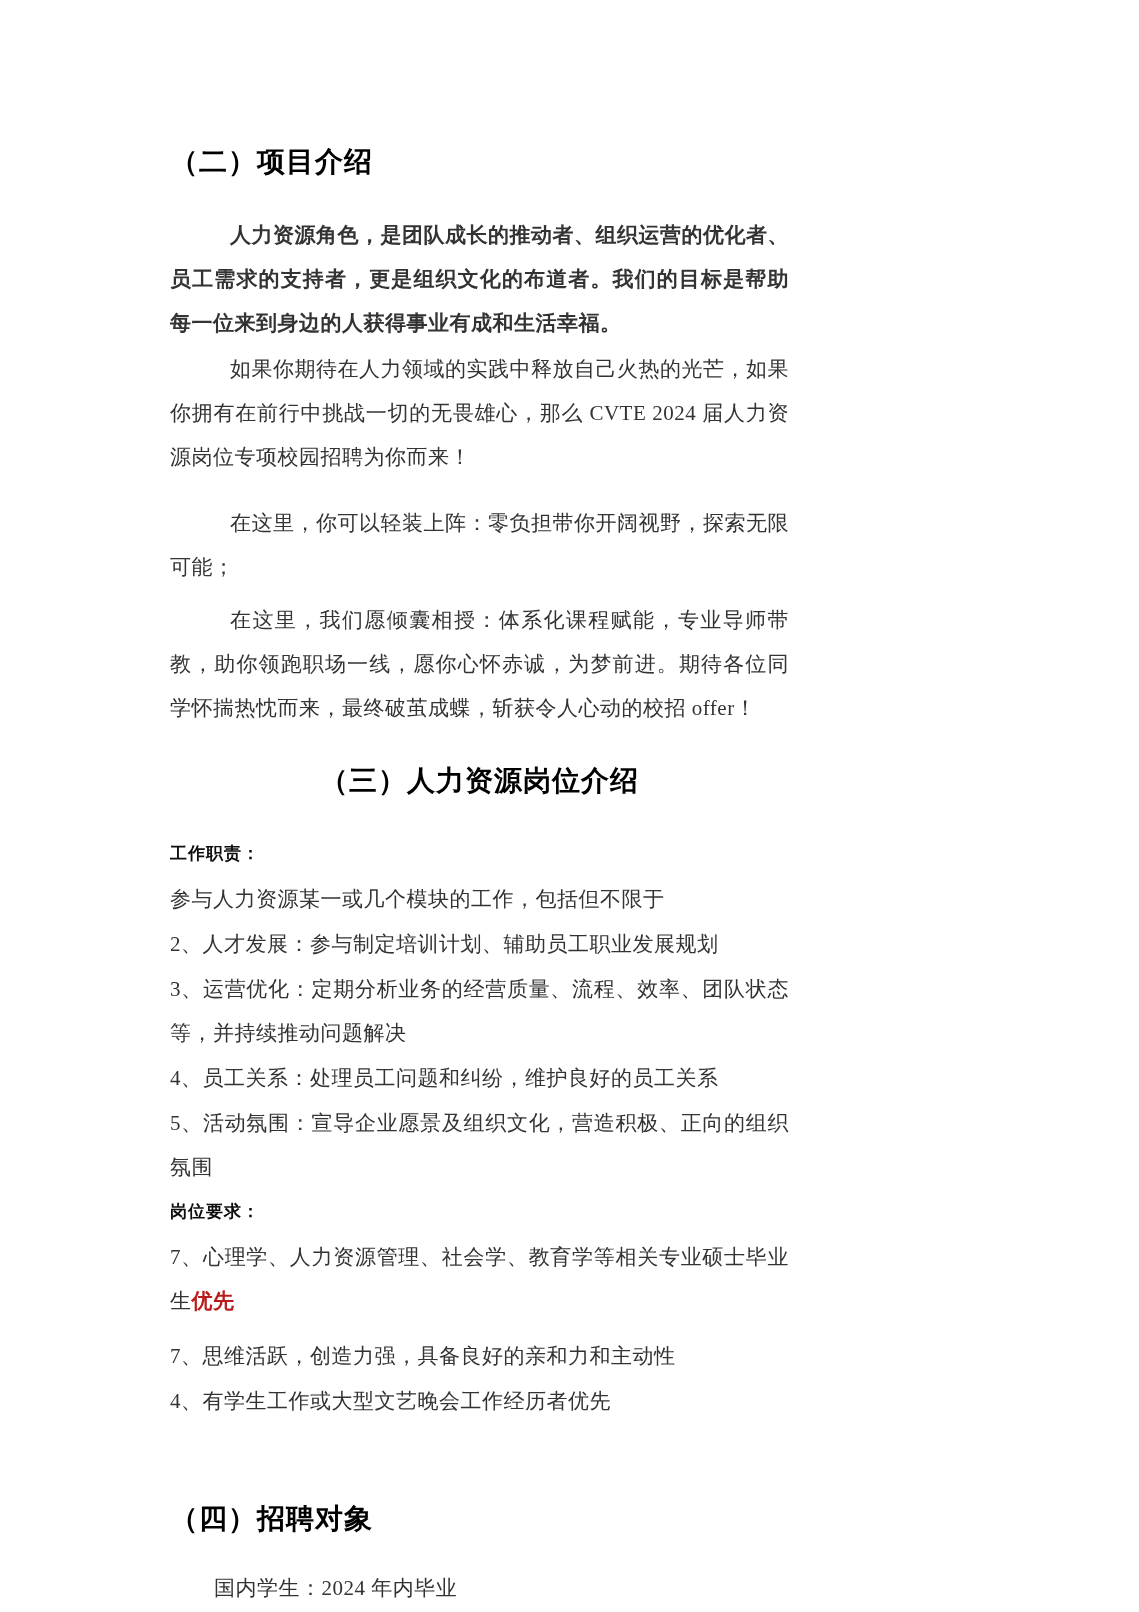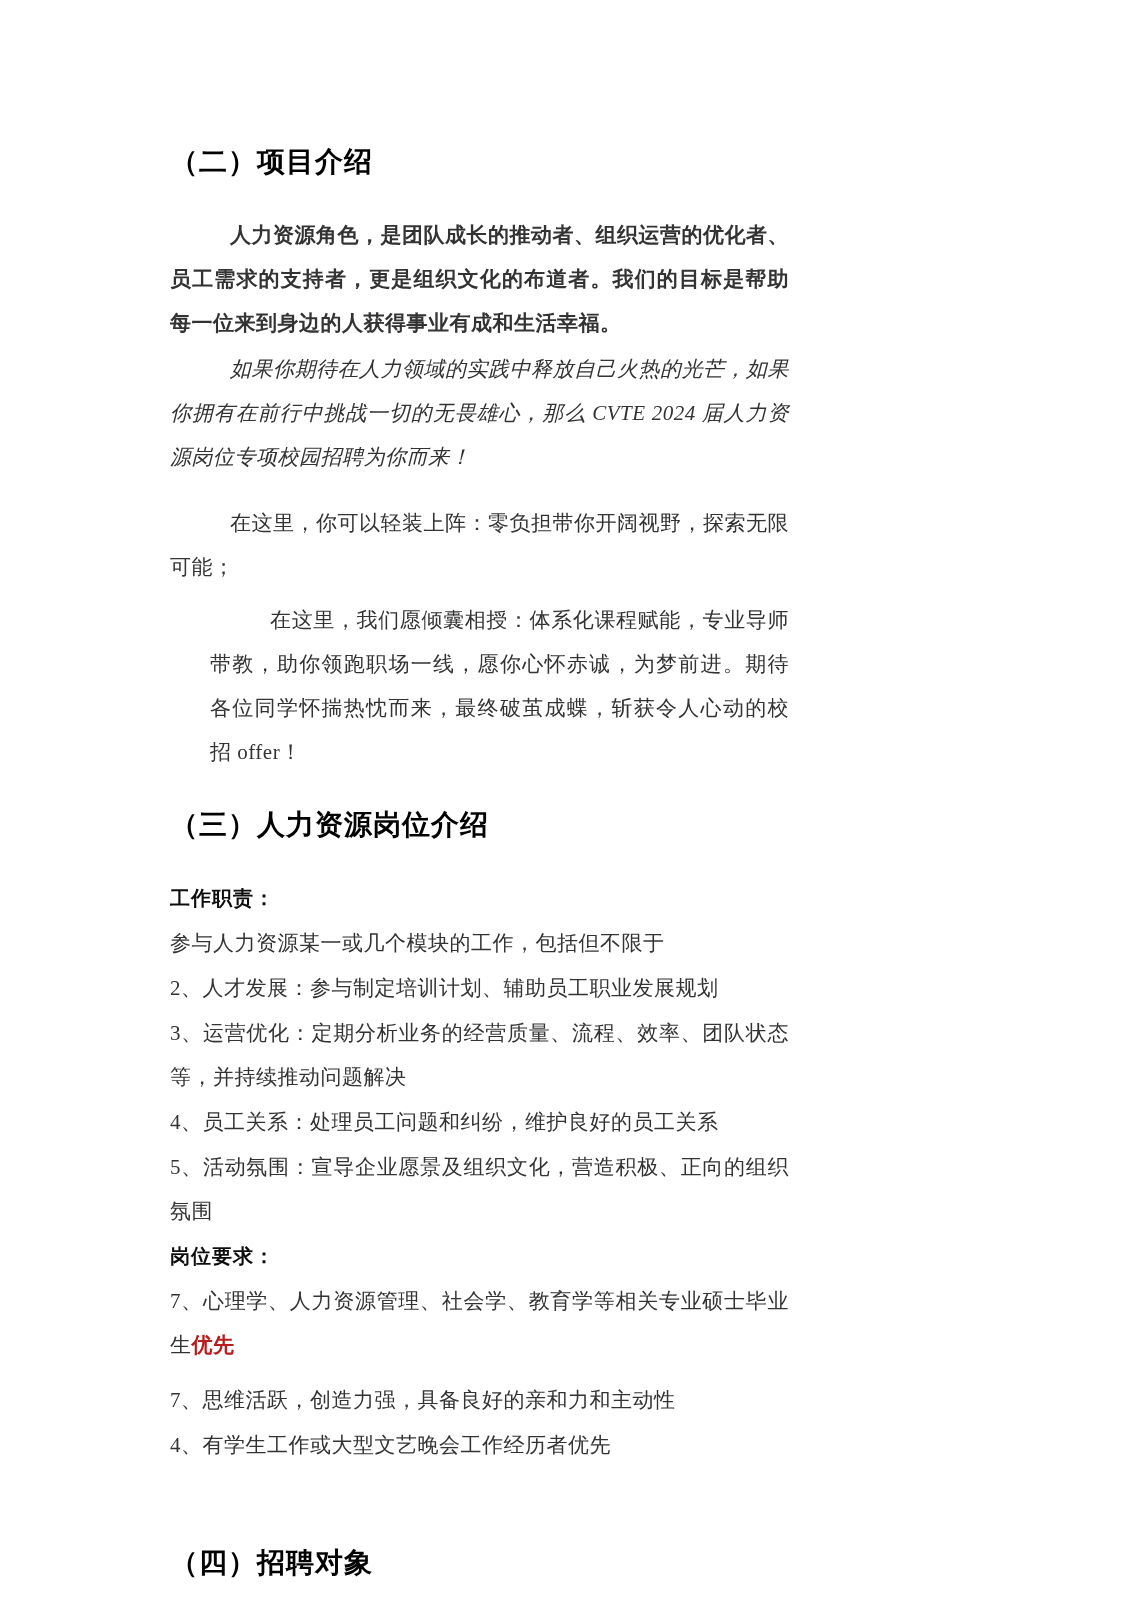--- a/index.html
+++ b/index.html
@@ -33,36 +33,36 @@
     margin: 0;
     text-align: justify;
     text-justify: inter-character;
     letter-spacing: 0.5px;
   }
   .indent { text-indent: 60px; }
   .sub {
     font-family: "Liberation Sans", "DejaVu Sans", sans-serif;
     font-weight: 900;
     color: #0d0d0d;
-    font-size: 20px;
+    font-size: 17px;
     line-height: 44px;
     margin: 0;
     letter-spacing: 1px;
   }
   .em-bold {
     font-weight: 900;
     font-family: "Liberation Sans", "DejaVu Sans", sans-serif;
     color: #b91c1c;
   }
   .mt-h2      { margin-top: 142px; }
   .mt-p1      { margin-top: 31px; font-weight: bold; }
-  .mt-p2      { margin-top: 2px; font-style: italic; }
+  .mt-p2      { margin-top: 2px; }
   .mt-p3      { margin-top: 22px; }
-  .mt-p4      { margin-top: 9px; margin-left: 40px; }
-  .mt-h3      { margin-top: 31px; }
+  .mt-p4      { margin-top: 9px; }
+  .mt-h3      { margin-top: 31px; text-align: center; }
   .mt-duties  { margin-top: 31px; }
   .mt-lead    { margin-top: 1px; }
   .mt-item1   { margin-top: 2px; }
   .mt-item    { margin-top: 1px; }
   .mt-reqt    { margin-top: 1px; }
   .mt-req1    { margin-top: 1px; }
   .mt-req2    { margin-top: 11px; }
   .mt-req     { margin-top: 1px; }
   .mt-h4      { margin-top: 76px; }
   .mt-target  { margin-top: 27px; }

